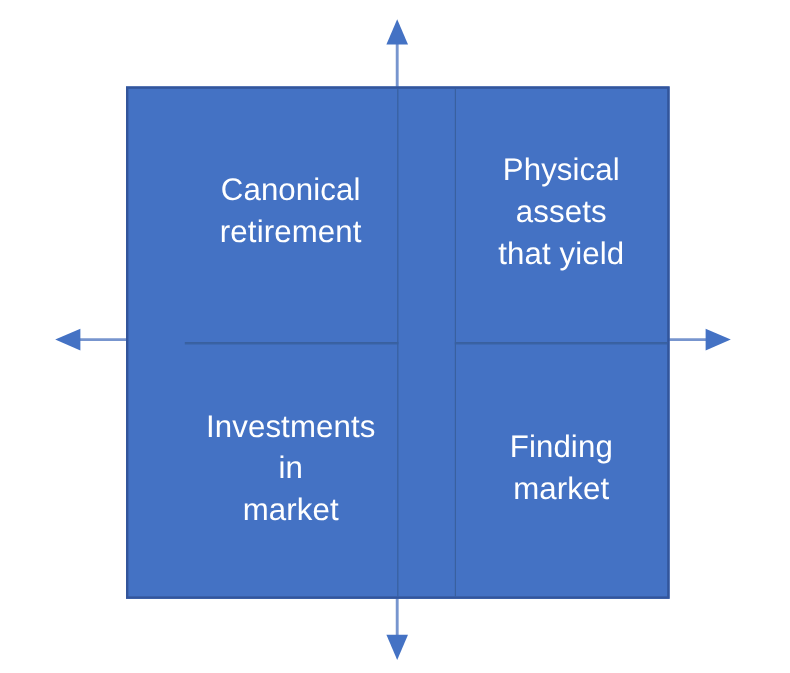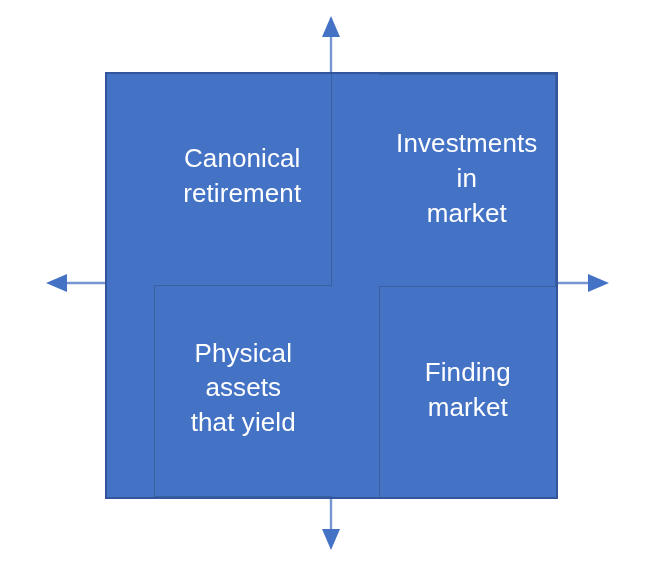--- a/index.html
+++ b/index.html
@@ -87,28 +87,28 @@
     <polygon points="609,283 588,274 588,292" fill="#4472C4"></polygon>
   </svg>
 
   <div class="quad-box">
 
     <div class="quadrant q-tl">
       <span class="quad-label">Canonical
 retirement</span>
     </div>
 
+    <div class="quadrant q-tr">
+      <span class="quad-label">Physical assets
+that yield</span>
+    </div>
+
     <div class="quadrant q-bl">
       <span class="quad-label">Investments in
 market</span>
-    </div>
-
-    <div class="quadrant q-tr">
-      <span class="quad-label">Physical assets
-that yield</span>
     </div>
 
     <div class="quadrant q-br">
       <span class="quad-label">Finding
 market</span>
     </div>
 
   </div>
 
 </div>

